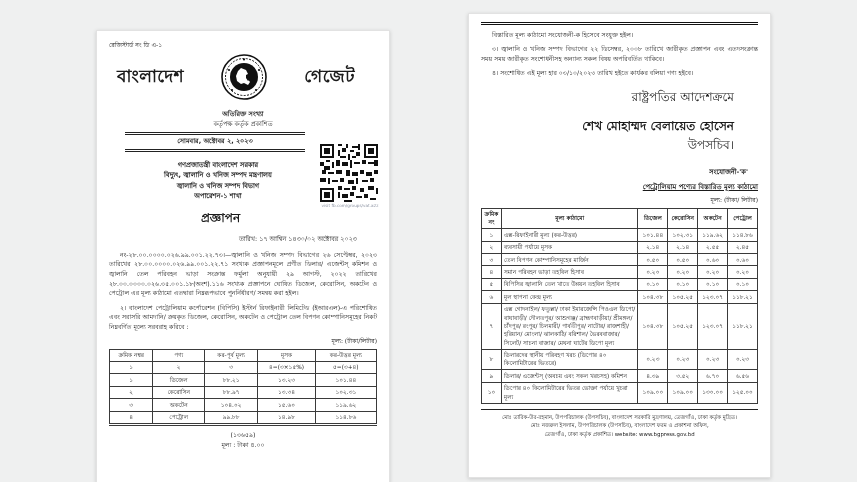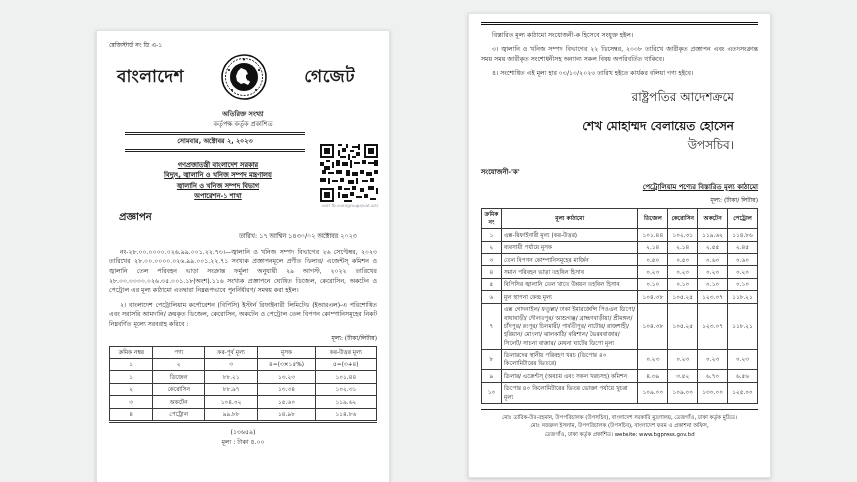--- a/index.html
+++ b/index.html
@@ -27,42 +27,42 @@
   .emblem { width:46px; height:46px; flex:0 0 auto; }
   .center-sm { text-align:center; font-size:6.5px; line-height:1.5; }
   .mast-sub { margin-top:10px; }
   .rule2 { border-top:1px solid #222; border-bottom:1px solid #222; height:3px; margin:2px 72px 0 16px; }
   .gazette-date { text-align:center; font-size:6.5px; margin:1px 72px 0 16px; font-weight:bold; }
 
   .qr-wrap { position:absolute; right:9px; top:113px; width:60px; text-align:center; }
   .qr { width:58px; height:58px; display:block; }
   .qr-caption { font-size:4.2px; color:#8d94a3; margin-top:1px; white-space:nowrap; }
 
-  .org-block { text-align:center; font-size:6.6px; line-height:1.6; margin:8px 60px 0 10px; font-weight:bold;text-decoration:underline; }
-  .praj { text-align:left; font-size:10px; font-weight:bold; margin:7px 55px 0 10px; }
+  .org-block { text-align:center; font-size:6.6px; line-height:1.6; margin:8px 60px 0 10px; font-weight:bold; }
+  .praj { text-align:center; font-size:12px; font-weight:bold; margin:7px 55px 0 10px; }
   .date-line { text-align:right; font-size:6.4px; margin:5px 20px 0 10px; }
 
   .para { font-size:6.2px; line-height:1.55; text-align:justify; margin-top:5px; text-indent:11px; }
 
   .unit-line { text-align:right; font-size:6px; margin-top:4px; }
 
   table { border-collapse:collapse; width:100%; margin-top:2px; }
   th,td { border:1px solid #3a3a3a; font-size:5.8px; padding:1.5px 2px; text-align:center; vertical-align:middle; font-weight:normal; line-height:1.45; }
   .tbl-left { border-bottom:3px double #3a3a3a; }
   .page-foot { text-align:center; font-size:6.2px; line-height:1.7; margin-top:4px; }
 
   
   .r-header { display:flex; font-size:6.6px; padding:2px 2px 3px 2px; }
   .r-pageno { flex:0 0 60px; text-align:left; }
   .r-title { flex:1; text-align:center; padding-right:60px; }
   .hr2 { border-top:1px solid #111; border-bottom:1px solid #111; height:2.5px; }
 
   .sig-block { text-align:right; font-size:12px; line-height:1.6; margin:10px 24px 0 0; }
   .sig-name { font-weight:bold; margin-top:10px; }
-  .annex { text-align:left; font-size:6.6px; font-weight:bold; margin:10px 10px 0 0; }
+  .annex { text-align:right; font-size:6.6px; font-weight:bold; margin:10px 10px 0 0; }
   .tbl-title { text-align:right; font-size:6.8px; font-weight:bold; text-decoration:underline; margin-top:3px; }
   .r-unit { text-align:right; font-size:6px; margin-top:2px; }
 
   .r-table td.lbl { text-align:left; }
   .r-table th { font-weight:bold; }
   .col-no { width:20px; } .col-lbl { width:139px; } .col-v { width:30px; }
 
   .r-foot { margin-top:5px; border-top:1px solid #222; padding-top:3px; text-align:center; font-size:5.4px; line-height:1.65; }
 </style>
 </head>

